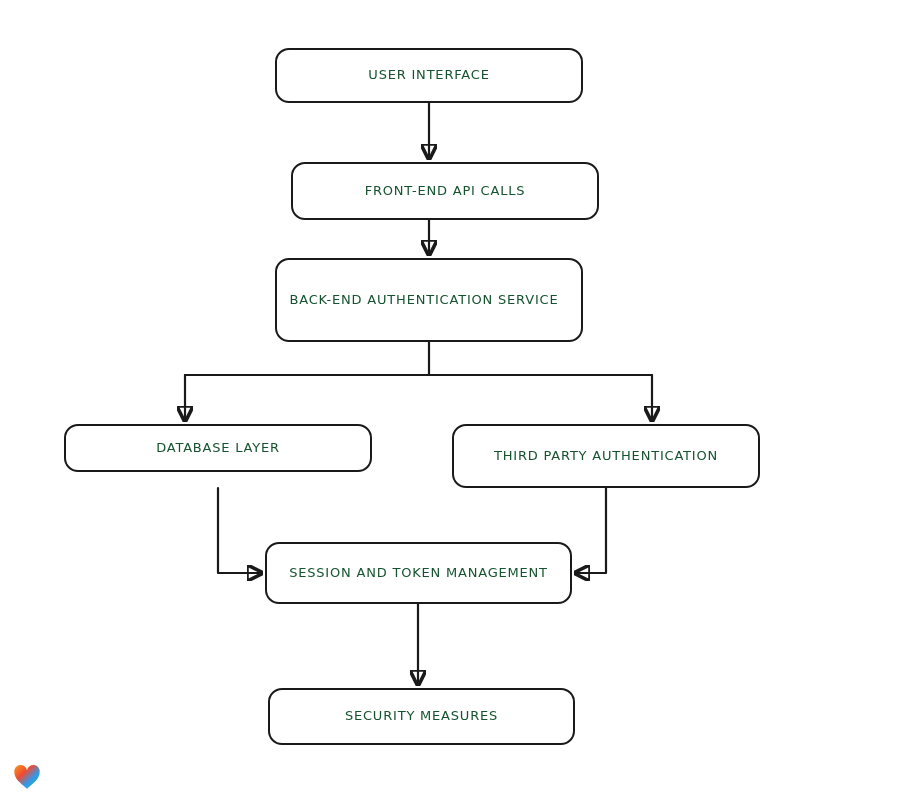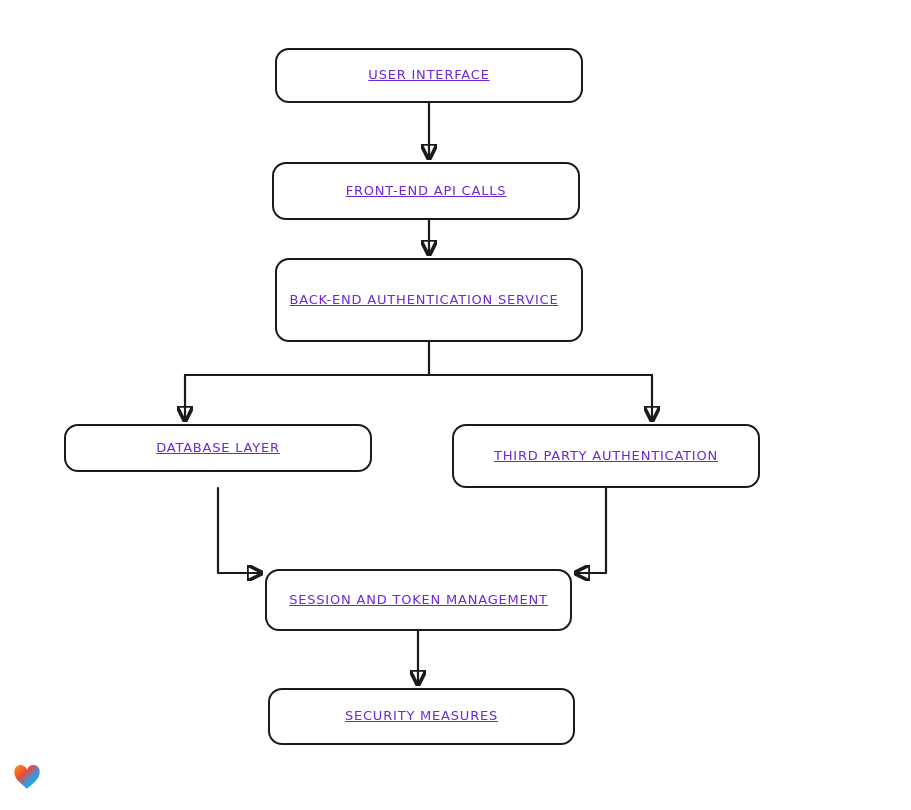--- a/index.html
+++ b/index.html
@@ -24,32 +24,31 @@
     display: flex;
     align-items: center;
     justify-content: center;
     text-align: center;
     padding: 6px 18px;
     z-index: 2;
   }
   .node span {
     font-size: 13px;
     letter-spacing: 0.8px;
-    color: #6d28d9;
+    color: #14532d;
     text-transform: uppercase;
     line-height: 1.55;
-    text-decoration: underline;
   }
   
   #n-user-interface        { left: 275px; top: 48px;  width: 308px; height: 55px; }
-  #n-front-end-api-calls   { left: 272px; top: 162px; width: 308px; height: 58px; }
+  #n-front-end-api-calls   { left: 291px; top: 162px; width: 308px; height: 58px; }
   #n-back-end-auth-service { left: 275px; top: 258px; width: 308px; height: 84px; padding-left: 8px; }
   #n-database-layer        { left: 64px;  top: 424px; width: 308px; height: 48px; }
   #n-third-party-auth      { left: 452px; top: 424px; width: 308px; height: 64px; }
-  #n-session-token-mgmt    { left: 265px; top: 542px; width: 307px; height: 62px; margin-top: 27px; }
+  #n-session-token-mgmt    { left: 265px; top: 542px; width: 307px; height: 62px; }
   #n-security-measures     { left: 268px; top: 688px; width: 307px; height: 57px; justify-content: center; }
 
   #edges-layer {
     position: absolute;
     left: 0;
     top: 0;
     z-index: 1;
   }
   #edges-layer path {
     stroke: #1a1a1a;

